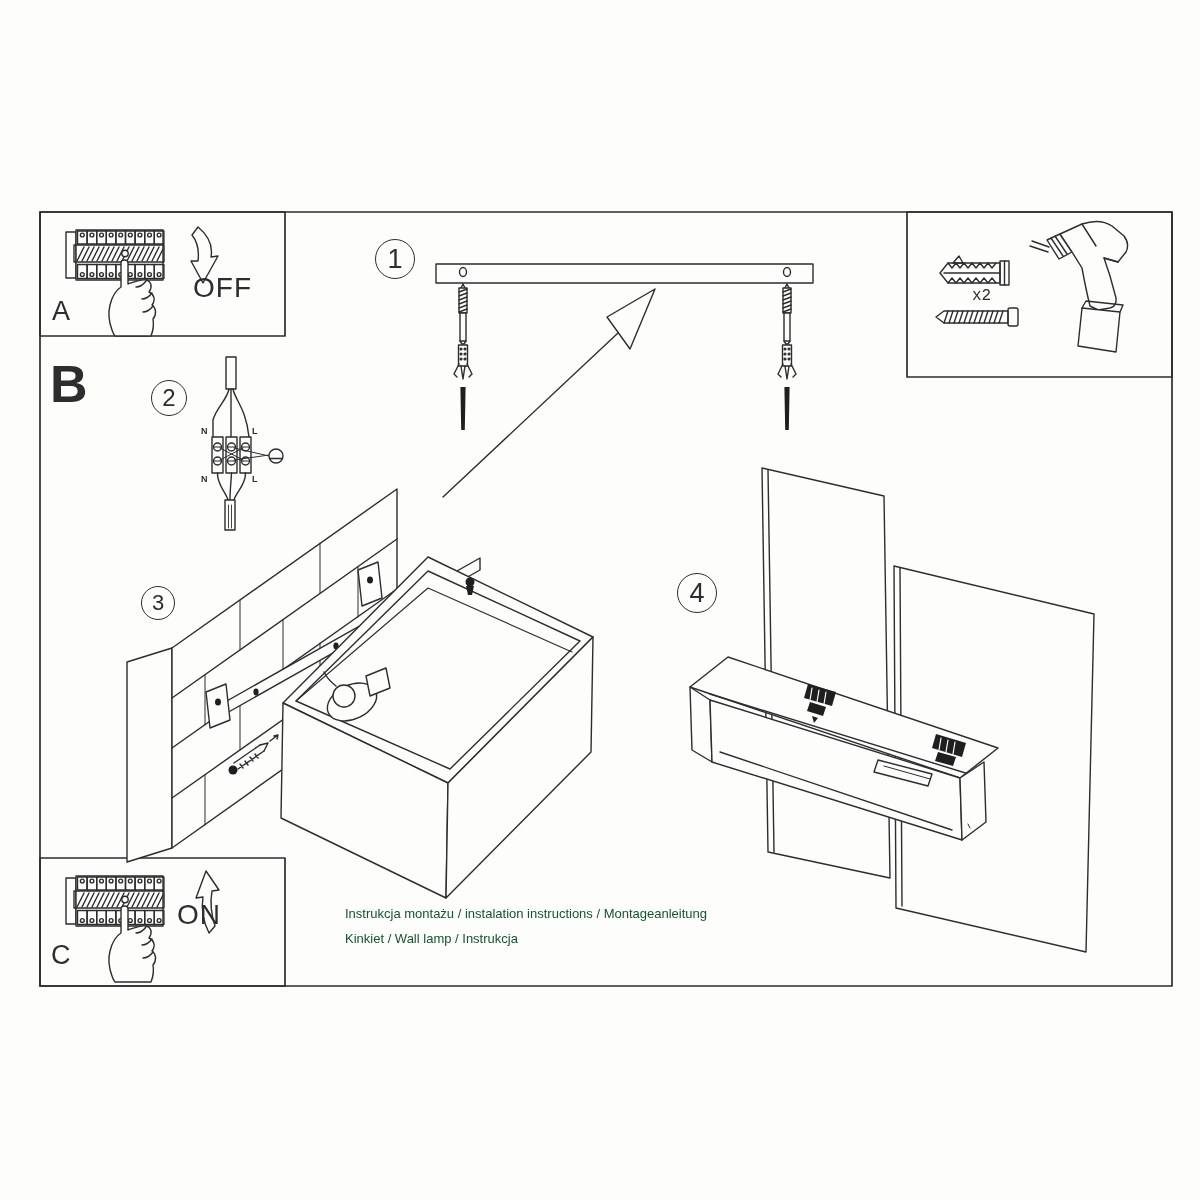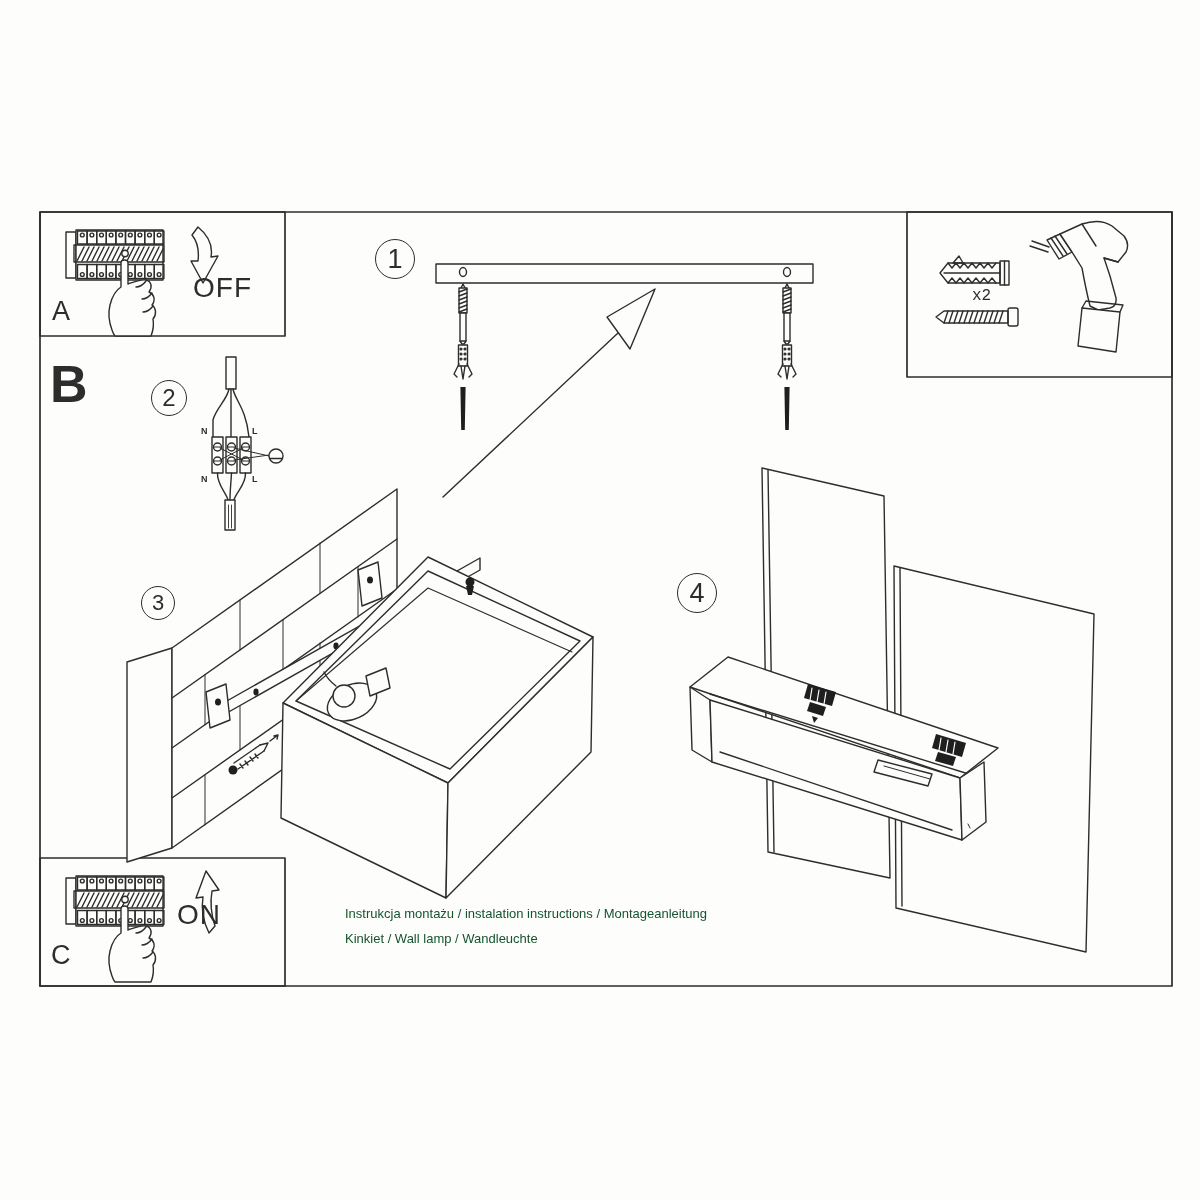--- a/index.html
+++ b/index.html
@@ -285,15 +285,15 @@
       <span>4</span>
     </div>
 
   <div class="txt wl wl-ntop">N</div>
   <div class="txt wl wl-ltop">L</div>
   <div class="txt wl wl-nbot">N</div>
   <div class="txt wl wl-lbot">L</div>
 
   <div class="txt footer">
     <div>Instrukcja montażu / instalation instructions / Montageanleitung</div>
-    <div>Kinkiet / Wall lamp / Wandleuchte</div>
+    <div>Kinkiet / Wall lamp / Instrukcja</div>
   </div>
 </div>
 
 </body></html>

